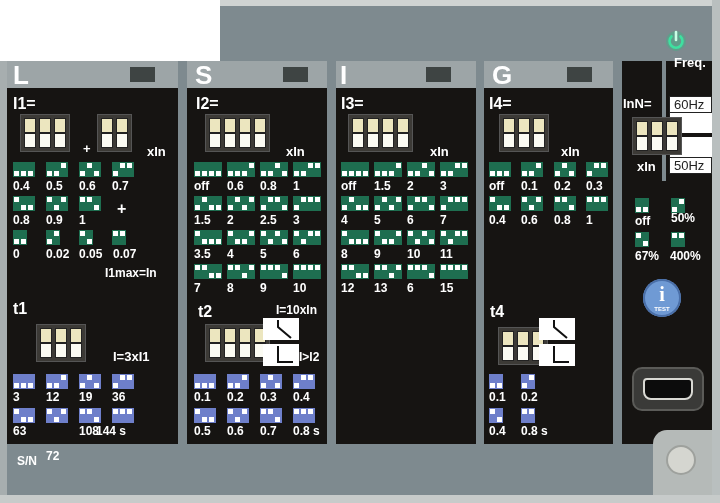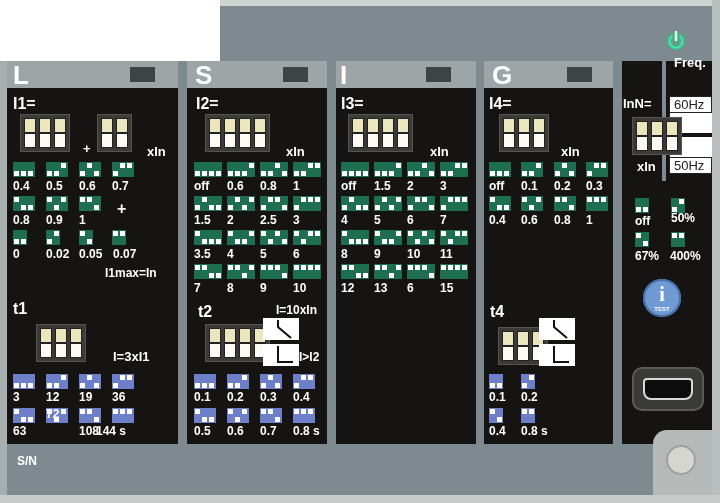--- a/index.html
+++ b/index.html
@@ -184,21 +184,21 @@
     <i style="left:1px;top:1px"></i>
     <i style="left:8px;top:1px"></i>
     <i style="left:15px;top:9px"></i>
   </div>
 <div class="code b" style="left:112px;top:408px">
     <i style="left:1px;top:1px"></i>
     <i style="left:8px;top:1px"></i>
     <i style="left:15px;top:1px"></i>
   </div>
 <span class="val" style="left:13px;top:425px">63</span>
-<span class="val" style="left:46px;top:408px">72</span>
+<span class="val" style="left:46px;top:450px">72</span>
 <span class="val" style="left:79px;top:425px">108</span>
 <span class="val" style="left:96px;top:425px">144 s</span>
 
 <div class="sec" style="left:187px;width:140px">
   <div class="hdr">
     <span class="letter" style="left:8px">S</span>
     <span class="led" style="left:96px"></span>
   </div>
   <div class="body" style="height:356px"></div>
 </div>

